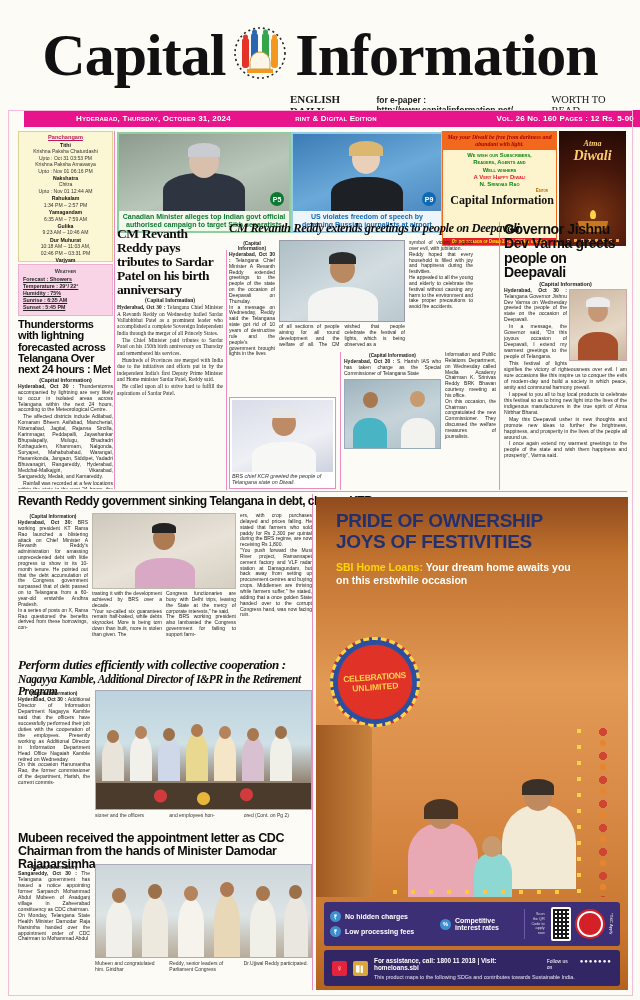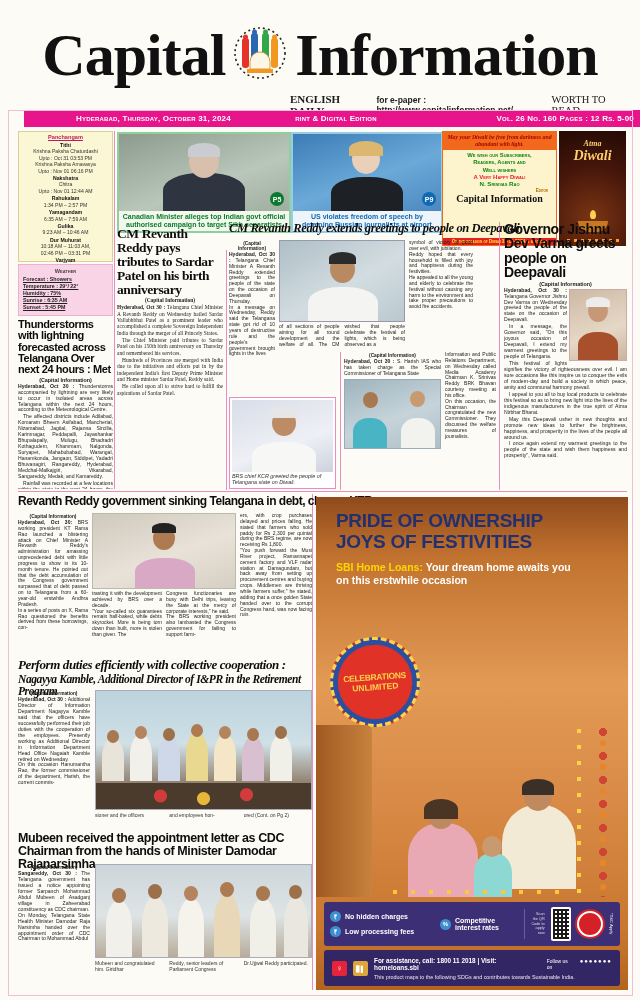--- a/index.html
+++ b/index.html
@@ -172,21 +172,21 @@
 
   <div class="abs" style="left:442px;top:131px;width:115px;height:115px;border:1px solid #f2691d;box-sizing:border-box;display:flex;flex-direction:column;">
     <div class="dtop">May your Diwali be free from darkness and abundant with light.</div>
     <div class="dbody" style="flex:1;">
       <div class="dgreen">We wish our  Subscribers,</div>
       <div class="dgreen">Readers, Agents and</div>
       <div class="dgreen">Well wishers</div>
       <div class="dred">A Very Happy Diwali</div>
       <div class="dgreen" style="font-size:6.2px;">N. Srinivas Rao</div>
       <div style="font-size:4.6px;text-align:right;color:#b06a00;font-weight:bold;font-variant:small-caps;padding-right:6px;">Editor</div>
-      <div class="serif b" style="font-size:10px;color:#111;">Capital Information</div>
+      <div class="serif b" style="font-size:12px;color:#111;text-align:right;">Capital Information</div>
     </div>
     <div class="dholiday">On the occasion of Diwali 31-10-2024 is a holiday</div>
   </div>
 
   <div class="abs dcard" style="left:559px;top:131px;width:67px;height:115px;">
     <div class="dscript" style="font-size:8px;margin-top:8px;">Atma</div>
     <div class="dscript" style="font-size:14px;">Diwali</div>
     <div style="position:absolute;left:50%;bottom:14px;transform:translateX(-50%);width:30px;height:22px;">
       <div style="position:absolute;left:12px;top:0;width:6px;height:9px;background:#ffd24a;border-radius:50% 50% 50% 50%/60% 60% 40% 40%;"></div>
       <div style="position:absolute;left:0;bottom:0;width:30px;height:11px;background:#c87820;border-radius:0 0 15px 15px;"></div>

